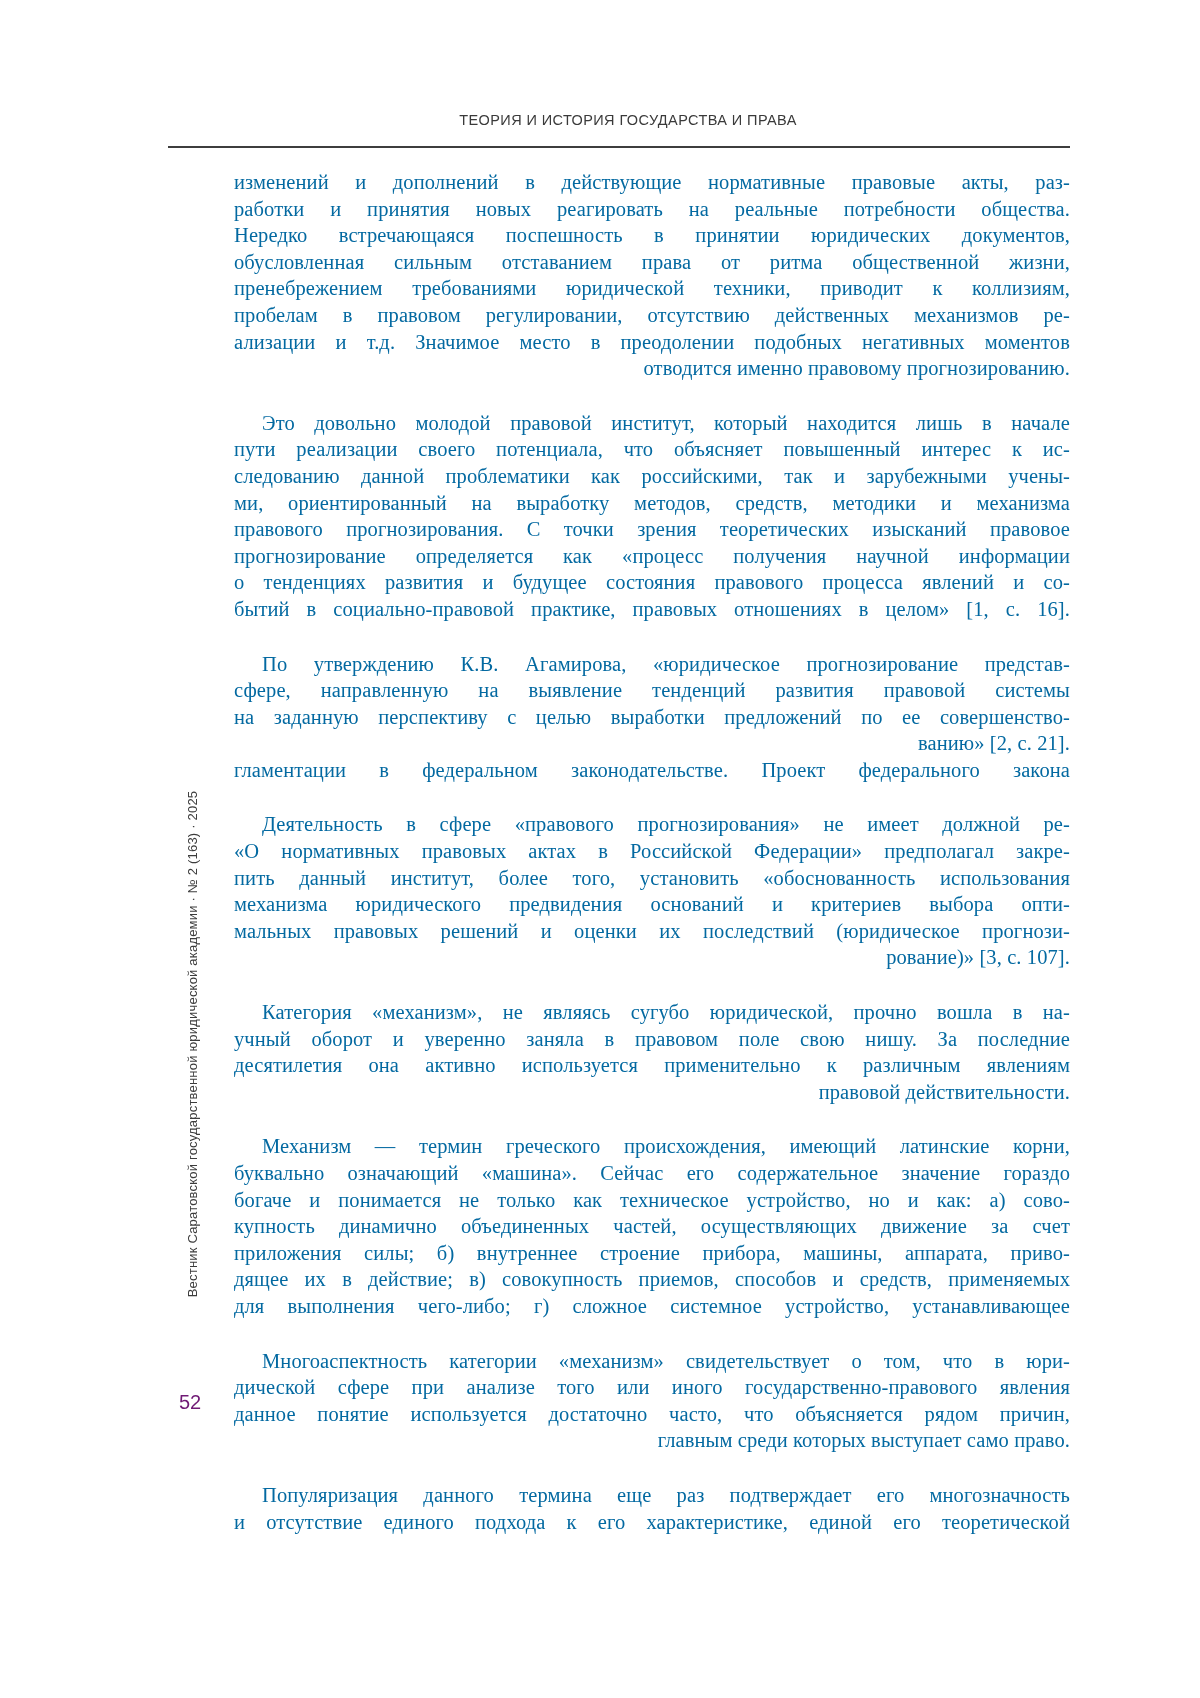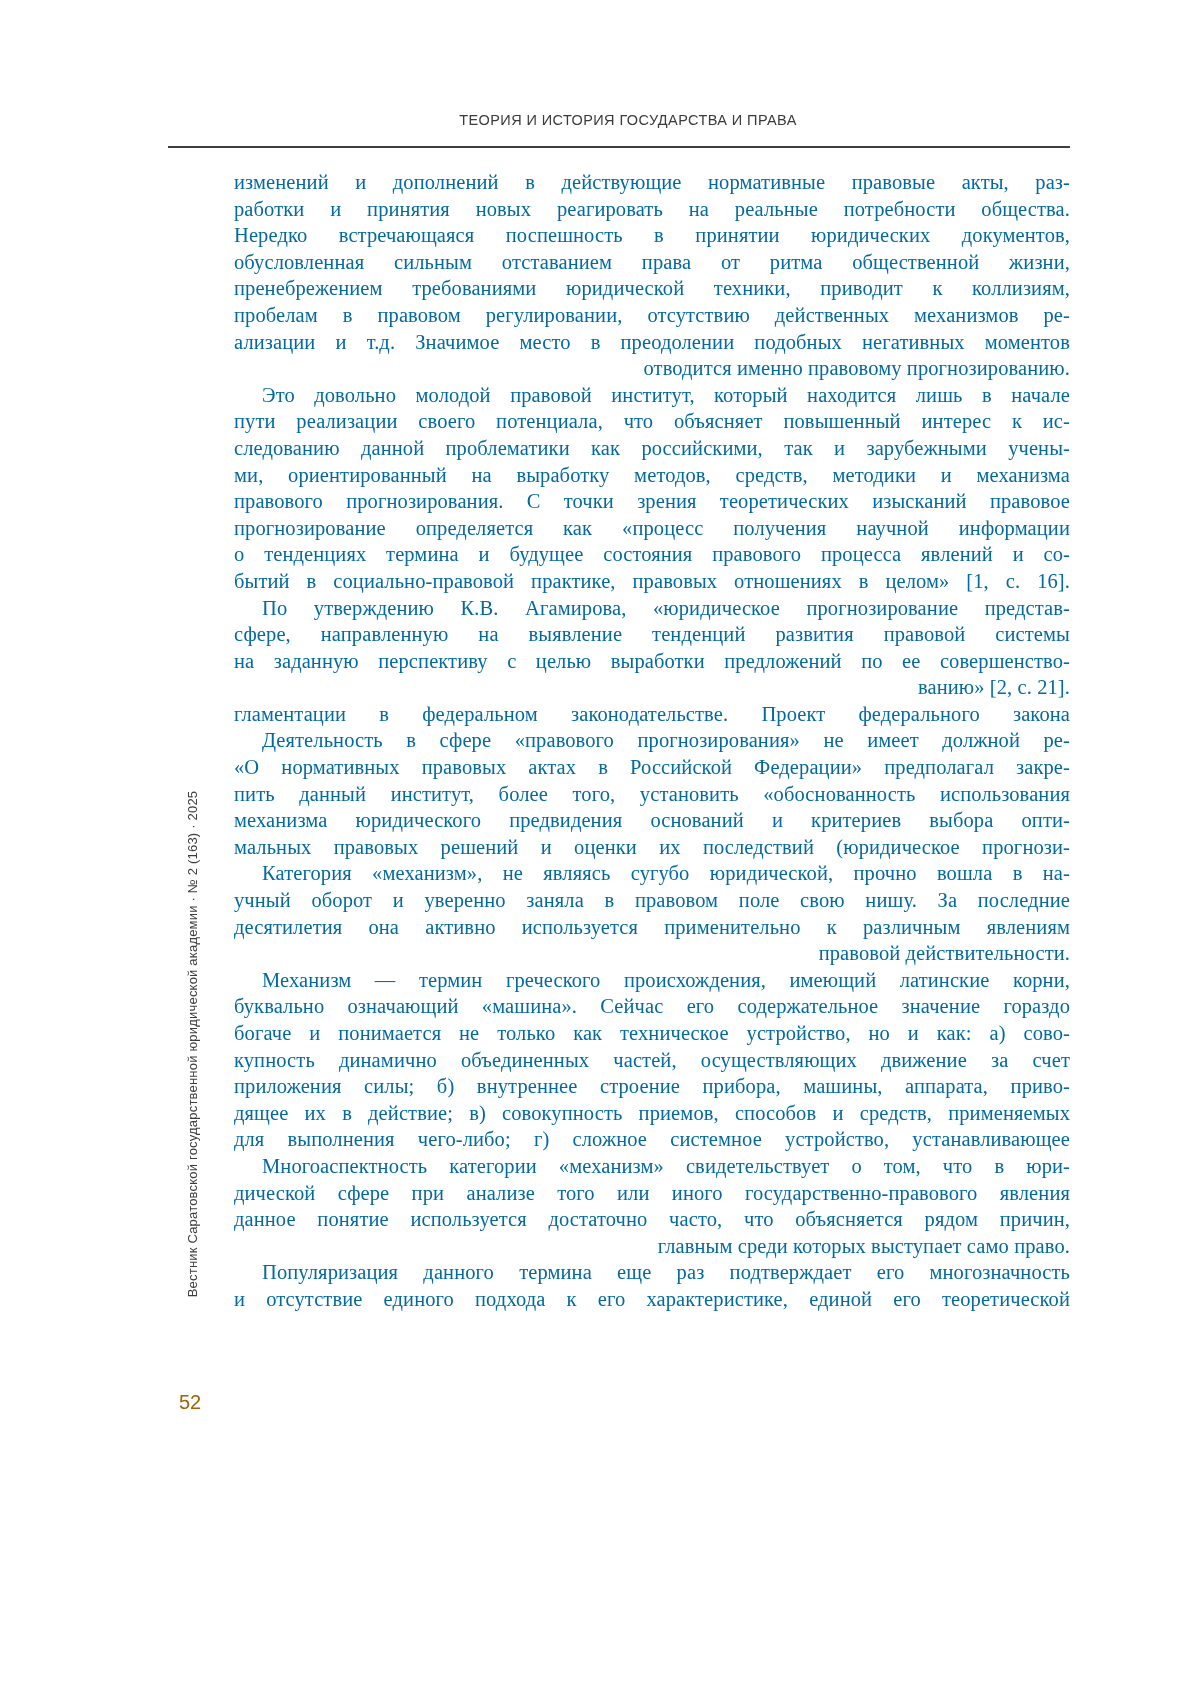--- a/index.html
+++ b/index.html
@@ -50,39 +50,40 @@
     text-align: right;
     white-space: normal;
   }
   .article-body .line.stretch {
     text-align: justify;
     -moz-text-align-last: justify;
     text-align-last: justify;
   }
   .article-body .line.indent {
     text-indent: 28px;
+    margin-top: 28px;
   }
   .journal-sidebar {
     position: absolute;
     left: 192px;
     top: 1044px;
     transform: translate(-50%, -50%) rotate(-90deg);
     white-space: nowrap;
     font-family: "Liberation Sans", sans-serif;
     font-size: 13px;
     letter-spacing: 0.2px;
     color: #3c3c3c;
   }
   .page-number {
     position: absolute;
     left: 179px;
     top: 1391px;
     font-family: "Liberation Sans", sans-serif;
     font-size: 20px;
-    color: #a16207;
+    color: #701a75;
   }
 </style>
 </head>
 <body>
 
 <div class="page">
 
   <div class="running-head">ТЕОРИЯ И ИСТОРИЯ ГОСУДАРСТВА И ПРАВА</div>
 
   <div class="head-rule"></div>
@@ -95,32 +96,33 @@
       <div class="line stretch">пренебрежением требованиями юридической техники, приводит к коллизиям,</div>
       <div class="line stretch">пробелам в правовом регулировании, отсутствию действенных механизмов ре-</div>
       <div class="line stretch">ализации и т.д. Значимое место в преодолении подобных негативных моментов</div>
       <div class="line">отводится именно правовому прогнозированию.</div>
       <div class="line indent stretch">Это довольно молодой правовой институт, который находится лишь в начале</div>
       <div class="line stretch">пути реализации своего потенциала, что объясняет повышенный интерес к ис-</div>
       <div class="line stretch">следованию данной проблематики как российскими, так и зарубежными учены-</div>
       <div class="line stretch">ми, ориентированный на выработку методов, средств, методики и механизма</div>
       <div class="line stretch">правового прогнозирования. С точки зрения теоретических изысканий правовое</div>
       <div class="line stretch">прогнозирование определяется как «процесс получения научной информации</div>
-      <div class="line stretch">о тенденциях термина и будущее состояния правового процесса явлений и со-</div>
+      <div class="line stretch">о тенденциях развития и будущее состояния правового процесса явлений и со-</div>
       <div class="line stretch">бытий в социально-правовой практике, правовых отношениях в целом» [1, с. 16].</div>
       <div class="line indent stretch">По утверждению К.В. Агамирова, «юридическое прогнозирование представ-</div>
       <div class="line stretch">сфере, направленную на выявление тенденций развития правовой системы</div>
       <div class="line stretch">на заданную перспективу с целью выработки предложений по ее совершенство-</div>
       <div class="line">ванию» [2, с. 21].</div>
       <div class="line stretch">гламентации в федеральном законодательстве. Проект федерального закона</div>
       <div class="line indent stretch">Деятельность в сфере «правового прогнозирования» не имеет должной ре-</div>
       <div class="line stretch">«О нормативных правовых актах в Российской Федерации» предполагал закре-</div>
       <div class="line stretch">пить данный институт, более того, установить «обоснованность использования</div>
       <div class="line stretch">механизма юридического предвидения оснований и критериев выбора опти-</div>
       <div class="line stretch">мальных правовых решений и оценки их последствий (юридическое прогнози-</div>
+      <div class="line">рование)» [3, с. 107].</div>
       <div class="line indent stretch">Категория «механизм», не являясь сугубо юридической, прочно вошла в на-</div>
       <div class="line stretch">учный оборот и уверенно заняла в правовом поле свою нишу. За последние</div>
       <div class="line stretch">десятилетия она активно используется применительно к различным явлениям</div>
       <div class="line">правовой действительности.</div>
       <div class="line indent stretch">Механизм — термин греческого происхождения, имеющий латинские корни,</div>
       <div class="line stretch">буквально означающий «машина». Сейчас его содержательное значение гораздо</div>
       <div class="line stretch">богаче и понимается не только как техническое устройство, но и как: а) сово-</div>
       <div class="line stretch">купность динамично объединенных частей, осуществляющих движение за счет</div>
       <div class="line stretch">приложения силы; б) внутреннее строение прибора, машины, аппарата, приво-</div>
       <div class="line stretch">дящее их в действие; в) совокупность приемов, способов и средств, применяемых</div>

